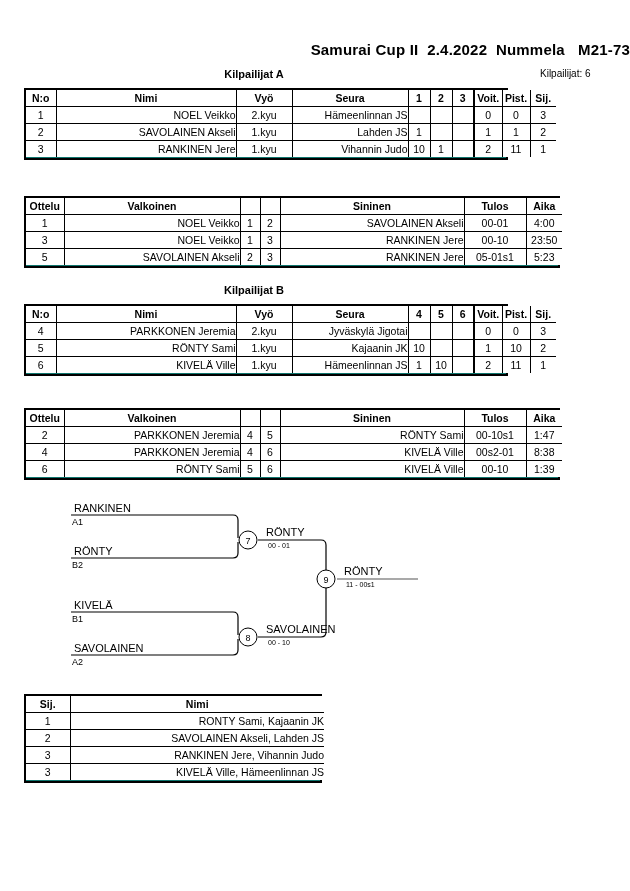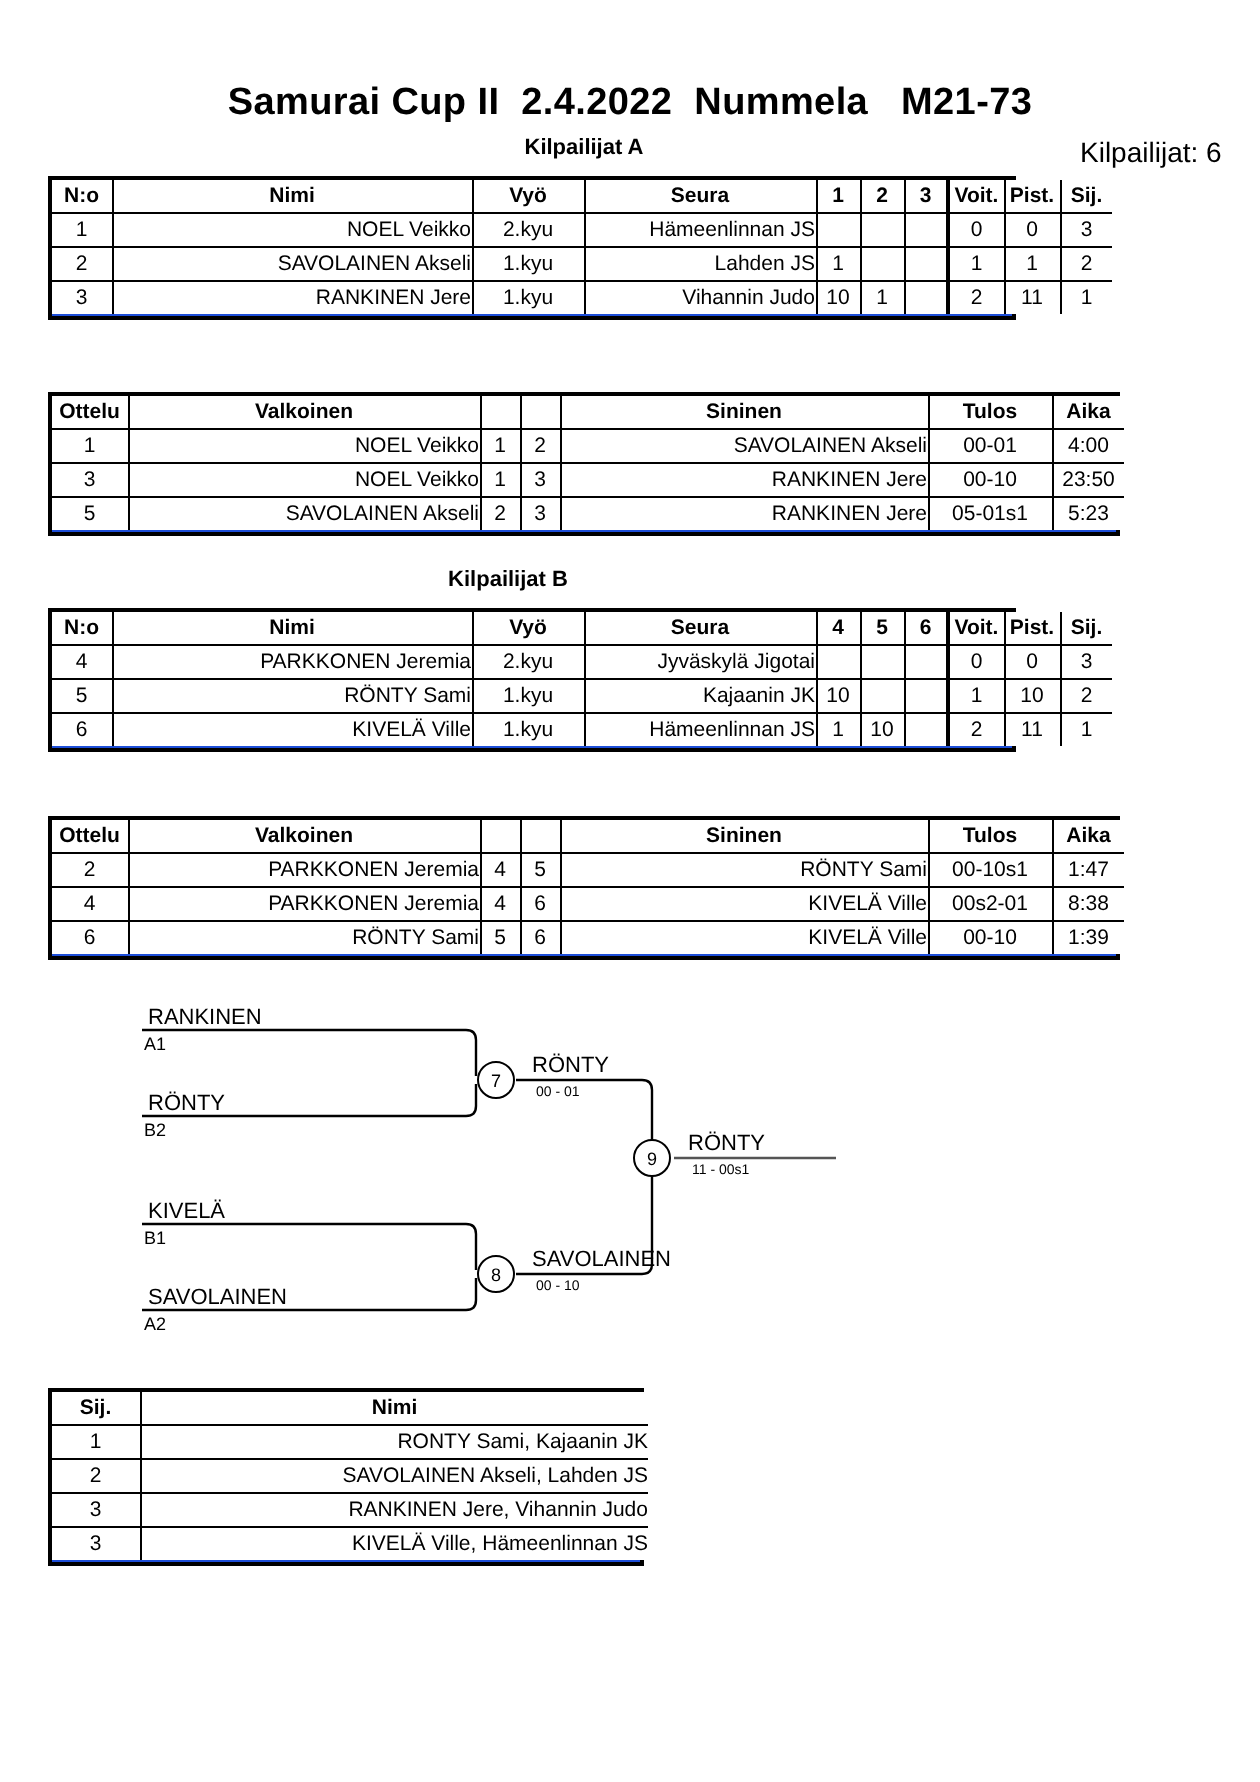--- a/index.html
+++ b/index.html
@@ -22,31 +22,31 @@
     height: 891px;
     overflow: hidden;
   }
 
   
   .title {
     position: absolute;
     top: 41px;
     left: 0;
     width: 630px;
-    text-align: center;
-    font-size: 19px;
+    text-align: right;
+    font-size: 15px;
     font-weight: bold;
     letter-spacing: 0.2px;
     white-space: pre;
   }
   .entrants-count {
     position: absolute;
     top: 68px;
     left: 540px;
-    font-size: 14px;
+    font-size: 10px;
     white-space: nowrap;
   }
 
   
   .caption {
     position: absolute;
     font-size: 11px;
     font-weight: bold;
     text-align: center;
     white-space: nowrap;
@@ -71,21 +71,21 @@
   }
   .tbl th {
     font-weight: bold;
     text-align: center;
   }
   
   .frame {
     position: absolute;
     border: 2px solid #000;
     box-sizing: border-box;
-    background: #1d4ed8;
+    background: #0f766e;
   }
   .frame .tbl {
     position: static;
     width: 100%;
   }
   .frame .tbl td:first-child,
   .frame .tbl th:first-child { border-left: none; }
   .frame .tbl td:last-child,
   .frame .tbl th:last-child { border-right: none; }
   .frame .tbl tr:first-child th,
@@ -144,21 +144,21 @@
   }
 </style>
 </head>
 <body>
 
 <div class="page">
 
   <div class="title">Samurai Cup II  2.4.2022  Nummela   M21-73</div>
   <div class="entrants-count">Kilpailijat: 6</div>
 
-  <div class="caption" style="top:68px; left:0; width:508px;margin-left:38px;">Kilpailijat A</div>
+  <div class="caption" style="top:68px; left:0; width:508px;">Kilpailijat A</div>
 
   <div class="frame" style="left:24px; top:88px; width:484px; height:72px;">
     <table class="tbl">
       <colgroup>
         <col style="width:30px">
           <col style="width:180px">
           <col style="width:56px">
           <col style="width:116px">
         <col style="width:22px">
           <col style="width:22px">

